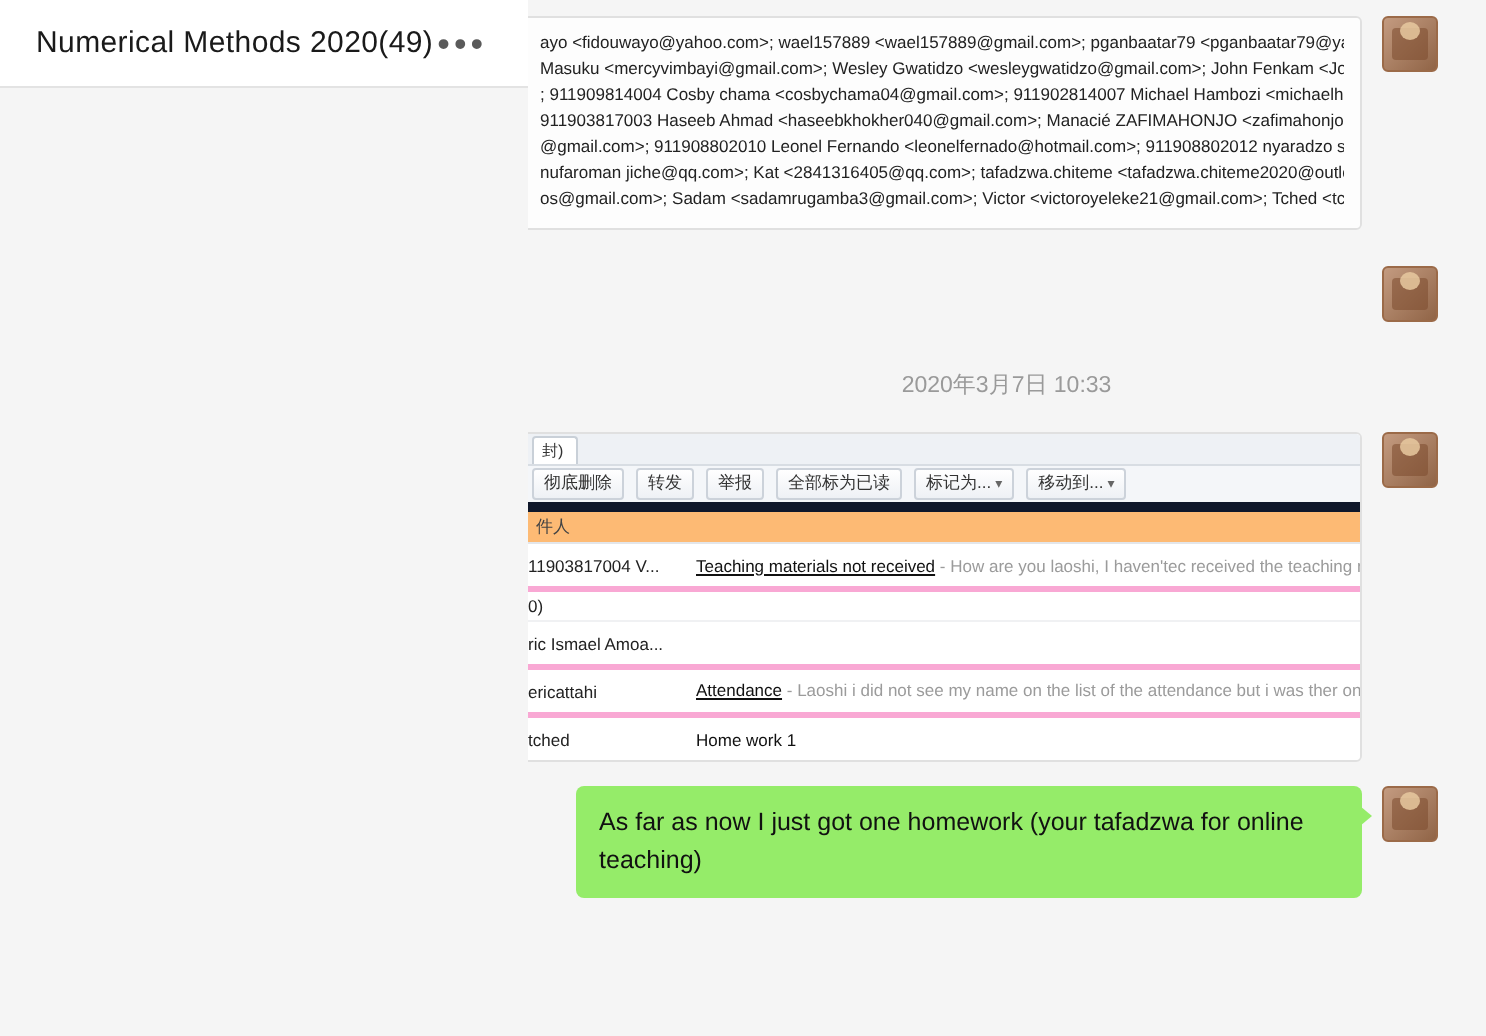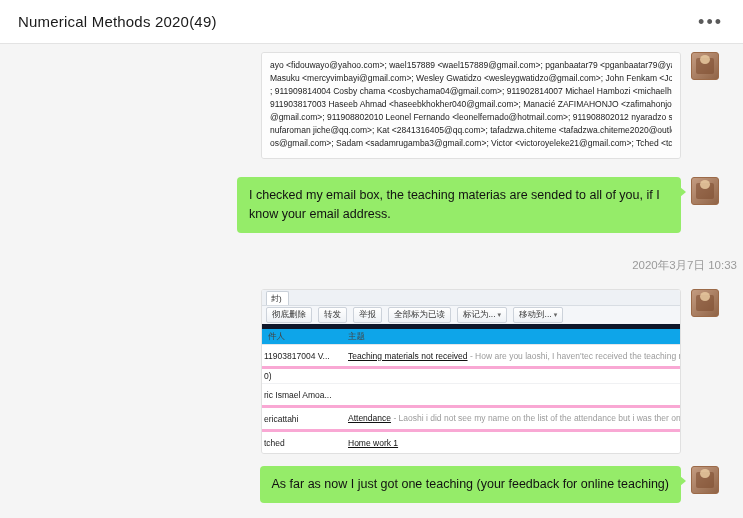--- a/index.html
+++ b/index.html
@@ -12,21 +12,21 @@
     background: #f5f5f5;
     font-family: "Liberation Sans", sans-serif;
     overflow: hidden;
   }
   .app {
     position: relative;
     width: 743px;
     height: 518px;
     background: #f5f5f5;
     display: flex;
-    flex-direction: column;
+    flex-direction: row;
   }
   
   .header {
     height: 44px;
     background: #ffffff;
     border-bottom: 1px solid #e3e3e3;
     display: flex;
     align-items: center;
     padding: 0 18px;
     flex: none;
@@ -134,21 +134,21 @@
     padding: 6px 8px 8px 8px;
     box-sizing: border-box;
     background: #fdfdfd;
   }
   .img-email-list .ln {
     white-space: nowrap;
     overflow: hidden;
   }
   
   .timestamp-row {
-    text-align: right;
+    text-align: center;
     margin: 6px 0 14px 0;
   }
   .timestamp {
     display: inline-block;
     font-size: 11.5px;
     color: #9a9a9a;
     padding: 2px 6px;
   }
   
   .mailshot {
@@ -189,21 +189,21 @@
     color: #333;
     border: 1px solid #ccd2da;
     background: linear-gradient(#ffffff, #eef1f5);
     border-radius: 2px;
     padding: 1px 5px;
     white-space: nowrap;
   }
   .mail-btn .caret { font-size: 7px; margin-left: 2px; color: #666; }
   .mail-colhead {
     height: 15px;
-    background: #0ea5e9;
+    background: #fdba74;
     border-bottom: 1px solid #e3e6ea;
     display: flex;
     align-items: center;
     font-size: 8.5px;
     color: #444;
   }
   .mail-colhead .c1 { width: 86px; padding-left: 6px; box-sizing: border-box; }
   .mail-colhead .c2 { flex: 1; }
   .mail-row {
     display: flex;
@@ -225,21 +225,20 @@
     white-space: nowrap;
     overflow: hidden;
     padding-right: 4px;
   }
   .mail-row .subj .bold { color: #111; text-decoration: underline; }
   .mail-row .subj .prev { color: #9b9b9b; }
   .mail-row .hl {
     color: #111;
     border-bottom: 1.5px solid #e05a5a;
     padding-bottom: 1px;
-    text-decoration: underline;
   }
   .mail-row.spacer { height: 14px; border-bottom: 1px solid #f0f1f3; }
 </style>
 </head>
 <body>
 
 <div class="app">
 
   <div class="header">
     <div class="chat-title">Numerical Methods 2020(49)</div>
@@ -258,21 +257,20 @@
           <div class="ln">911903817003 Haseeb Ahmad &lt;haseebkhokher040@gmail.com&gt;;  Manacié ZAFIMAHONJO &lt;zafimahonjomnd23@</div>
           <div class="ln">@gmail.com&gt;;  911908802010 Leonel Fernando &lt;leonelfernado@hotmail.com&gt;;  911908802012 nyaradzo sekenya</div>
           <div class="ln">nufaroman jiche@qq.com&gt;;  Kat &lt;2841316405@qq.com&gt;;  tafadzwa.chiteme &lt;tafadzwa.chiteme2020@outlook.com</div>
           <div class="ln">os@gmail.com&gt;;  Sadam &lt;sadamrugamba3@gmail.com&gt;;  Victor &lt;victoroyeleke21@gmail.com&gt;;  Tched &lt;tchedjil</div>
         </div>
       </div>
       <div class="avatar"></div>
     </div>
 
     <div class="row right" style="margin-top:18px;">
-      <div class="bubble-green">I checked my email box, the teaching materias are sended to all of you, if I know your email address.</div>
       <div class="avatar"></div>
     </div>
 
     <div class="timestamp-row" style="margin-top:22px;">
       <span class="timestamp">2020年3月7日 10:33</span>
     </div>
 
     <div class="row right" style="margin-top:14px;">
       <div class="img-bubble" style="margin-left:-130px;">
         <div class="mailshot">
@@ -285,21 +283,20 @@
             <span class="mail-btn">彻底删除</span>
             <span class="mail-btn">转发</span>
             <span class="mail-btn">举报</span>
             <span class="mail-btn">全部标为已读</span>
             <span class="mail-btn"><span>标记为...</span><span class="caret">▾</span></span>
             <span class="mail-btn"><span>移动到...</span><span class="caret">▾</span></span>
           </div>
 
           <div class="mail-colhead">
             <span class="c1">件人</span>
-            <span class="c2">主题</span>
           </div>
 
           <div class="mail-row">
             <span class="sender">11903817004 V...</span>
             <span class="subj"><span class="bold">Teaching materials not received</span> <span class="prev">- How are you laoshi, I haven'tec received the teaching materials for</span></span>
           </div>
 
           <div class="mail-row spacer">
             <span class="sender">0)</span>
             <span class="subj"></span>
@@ -318,18 +315,18 @@
             <span class="sender">tched</span>
             <span class="subj"><span class="hl">Home work 1</span></span>
           </div>
 
         </div>
       </div>
       <div class="avatar"></div>
     </div>
 
     <div class="row right" style="margin-top:12px;">
-      <div class="bubble-green">As far as now I just got one teaching (your feedback for online teaching)</div>
+      <div class="bubble-green">As far as now I just got one homework (your tafadzwa for online teaching)</div>
       <div class="avatar"></div>
     </div>
 
   </div>
 </div>
 
 </body></html>

